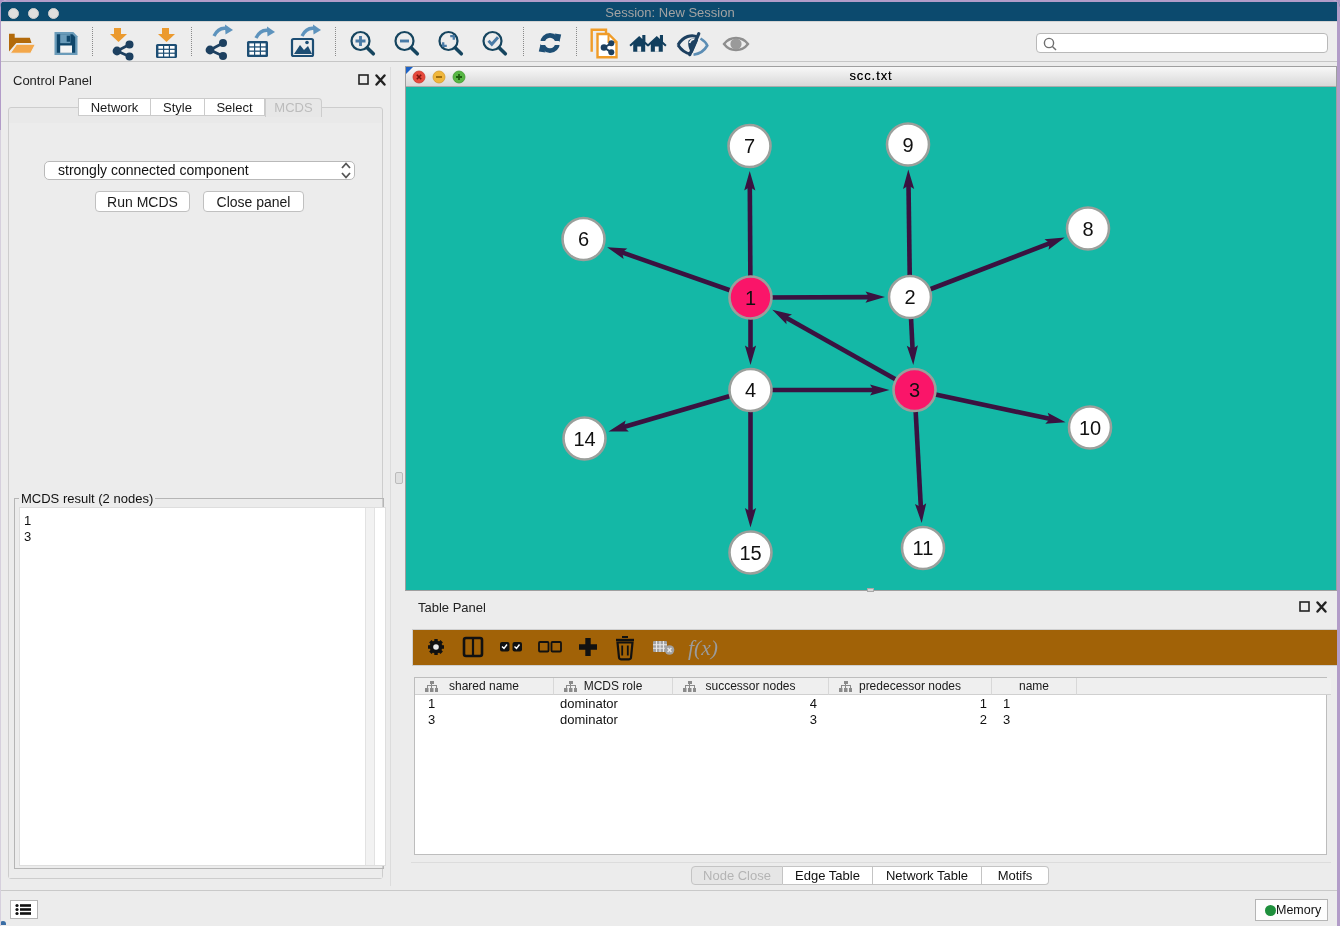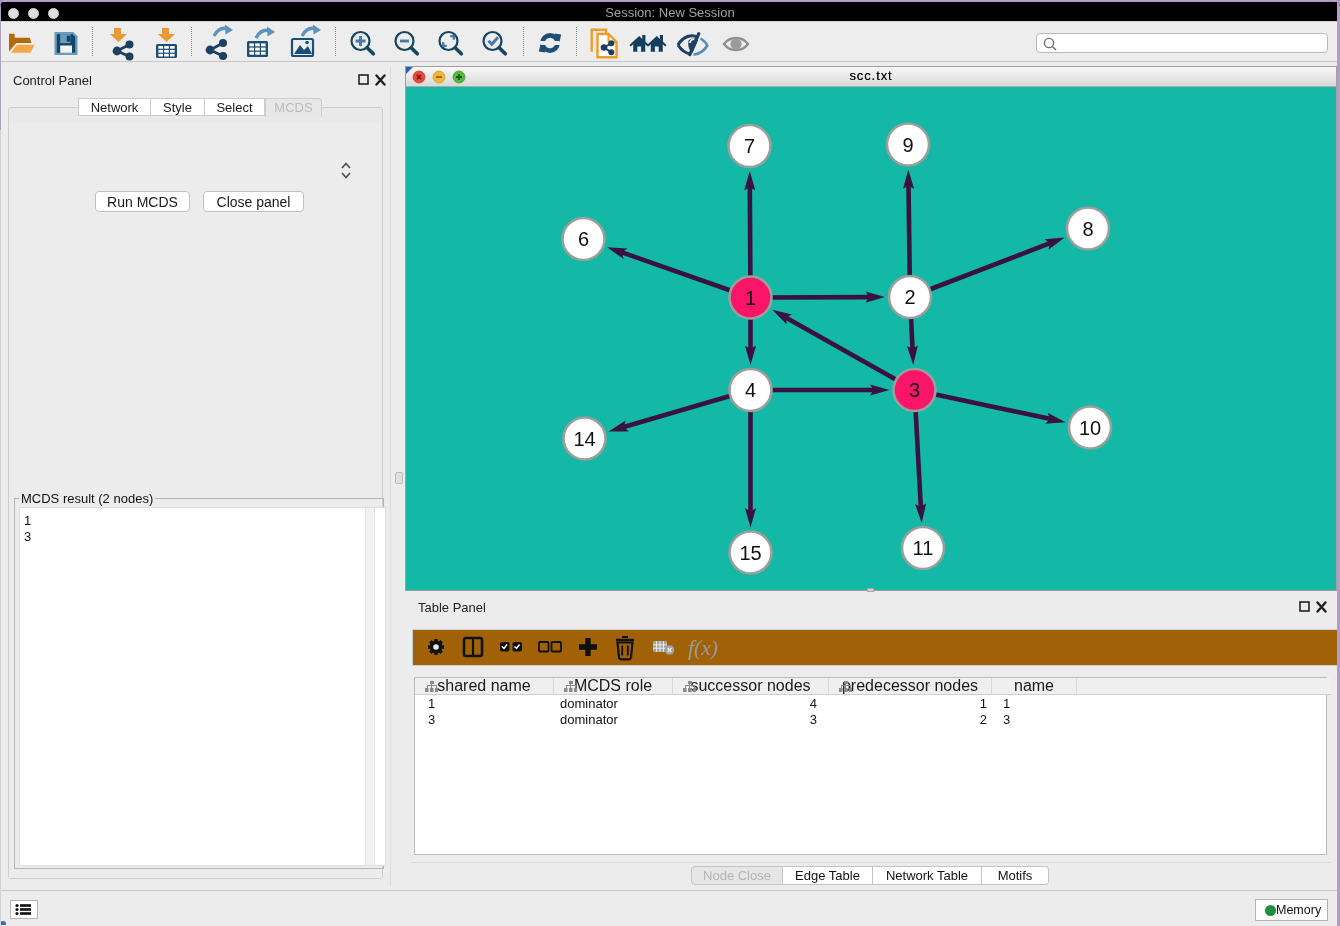--- a/index.html
+++ b/index.html
@@ -7,21 +7,21 @@
 body { background:#ab93c5; font-family:"Liberation Sans", sans-serif; }
 #win { position:absolute; left:0; top:0; width:1340px; height:926px;
   background:#ececec; overflow:hidden; border-radius:7px 7px 0 0; }
 #edgetop { position:absolute; left:0; top:0; width:1340px; height:2px; background:#b29cc8; z-index:50; }
 #edgeright { position:absolute; left:1337px; top:0; width:3px; height:926px; background:#b29cc8; z-index:50; }
 #edgeleft { position:absolute; left:0; top:0; width:1px; height:130px; background:#b29cc8; z-index:50; }
 #edgeleft2 { position:absolute; left:0; top:130px; width:1px; height:796px; background:#d6d0dd; z-index:50; }
 .abs { position:absolute; }
 
 #titlebar { position:absolute; left:0; top:2px; width:100%; height:20px;
-  background:#000000; border-bottom:1px solid #d3d3d3; }
+  background:#0c4a6e; border-bottom:1px solid #d3d3d3; }
 #titlebar .tl { position:absolute; top:6px; width:11px; height:11px; border-radius:50%;
   background:#dedede; border:1px solid #cbcbcb; }
 #titletext { position:absolute; top:3px; width:100%; text-align:center;
   font-size:13px; color:#a3a3a3; }
 
 #toolbar { position:absolute; left:0; top:22px; width:100%; height:40px;
   background:#ededed; border-bottom:1px solid #c6c6c6; }
 .sep { position:absolute; top:5px; height:29px; width:0; border-left:1px dotted #8a8a8a; }
 #searchbox { position:absolute; left:1036px; top:11px; width:292px; height:20px;
   background:#fff; border:1px solid #b9b9b9; border-radius:4px; }
@@ -40,21 +40,21 @@
 #nettext { position:absolute; top:1px; width:100%; text-align:center; font-size:13px;
   font-weight:normal; color:#000; letter-spacing:0.9px; text-shadow:0 0 0.3px rgba(0,0,0,0.6); }
 
 #tpanel { position:absolute; left:406px; top:597px; width:931px; height:290px; background:#ececec; }
 #ttoolbar { position:absolute; left:6px; top:32px; width:950px; height:37px;
   background:#a16207; border:1px solid #cfcfcf; }
 #tgrid { position:absolute; left:8px; top:80px; width:913px; height:178px;
   background:#fff; border:1px solid #bdbdbd; }
 .th { position:absolute; top:0; height:17px; background:#efefef;
   border-right:1px solid #d8d8d8; border-bottom:1px solid #d0d0d0;
-  font-size:16px; color:#1a1a1a; text-align:center; line-height:16px; }
+  font-size:12px; color:#1a1a1a; text-align:center; line-height:16px; }
 .btab { position:absolute; top:0; height:19px; border:1px solid #c4c4c4; background:#fff;
   font-size:13px; text-align:center; line-height:17px; color:#111; }
 
 #statusbar { position:absolute; left:0; top:890px; width:100%; height:36px; background:#ececec; border-top:1px solid #c9c9c9; }
 .treei { display:inline-block; width:13px; height:11px; margin-right:4px; vertical-align:-1px;
   background:
     linear-gradient(#8a8a8a,#8a8a8a) 4.5px 0/4px 3px,
     linear-gradient(#8a8a8a,#8a8a8a) 0 7px/3.5px 4px,
     linear-gradient(#8a8a8a,#8a8a8a) 4.75px 7px/3.5px 4px,
     linear-gradient(#8a8a8a,#8a8a8a) 9.5px 7px/3.5px 4px,
@@ -249,20 +249,21 @@
       <path d="M18.5 1.5 L26.5 10.5 M26.5 1.5 L18.5 10.5" stroke="#222" stroke-width="2.4" stroke-linecap="round"></path>
     </svg>
 
     <div class="abs" style="left:8px;top:40px;width:375px;height:772px;background:#e9e9e9;border:1px solid #cdcdcd;border-radius:3px"></div>
     <div class="abs" style="left:9px;top:56px;width:373px;height:755px;background:#ececec"></div>
     <div class="tab" style="left:78px;width:73px">Network</div>
     <div class="tab" style="left:151px;width:54px;border-left:none">Style</div>
     <div class="tab" style="left:205px;width:60px;border-left:none">Select</div>
     <div class="tab" style="left:265px;width:57px;height:19px;background:#e7e7e7;border-color:#cdcdcd;border-bottom:none;color:#bcbcbc;border-radius:0 4px 0 0">MCDS</div>
 
+    <div class="abs" style="left:44px;top:94px;width:311px;height:19px;background:#fff;border:1px solid #b9b9b9;border-radius:5px;font-size:14px;color:#111;line-height:17px;padding-left:13px">strongly connected component</div>
     <svg class="abs" style="left:340px;top:95px" width="12" height="17" viewBox="0 0 12 17">
       <path d="M2 6 L6 1.5 L10 6" fill="none" stroke="#555" stroke-width="1.8"></path>
       <path d="M2 11 L6 15.5 L10 11" fill="none" stroke="#555" stroke-width="1.8"></path>
     </svg>
     <div class="btn" style="left:95px;top:124px;width:95px;height:21px;line-height:20px">Run MCDS</div>
     <div class="btn" style="left:203px;top:124px;width:101px;height:21px;line-height:20px">Close panel</div>
 
     <fieldset class="abs" style="left:14px;top:424px;width:370px;height:378px;border:1px solid #b5b5b5;border-radius:0">
       <legend style="font-size:13px;color:#111;margin-left:4px;padding:0 2px">MCDS result (2 nodes)</legend>
       <div class="abs" style="left:4px;top:1px;width:367px;height:359px;background:#fff;border:1px solid #dedede">

